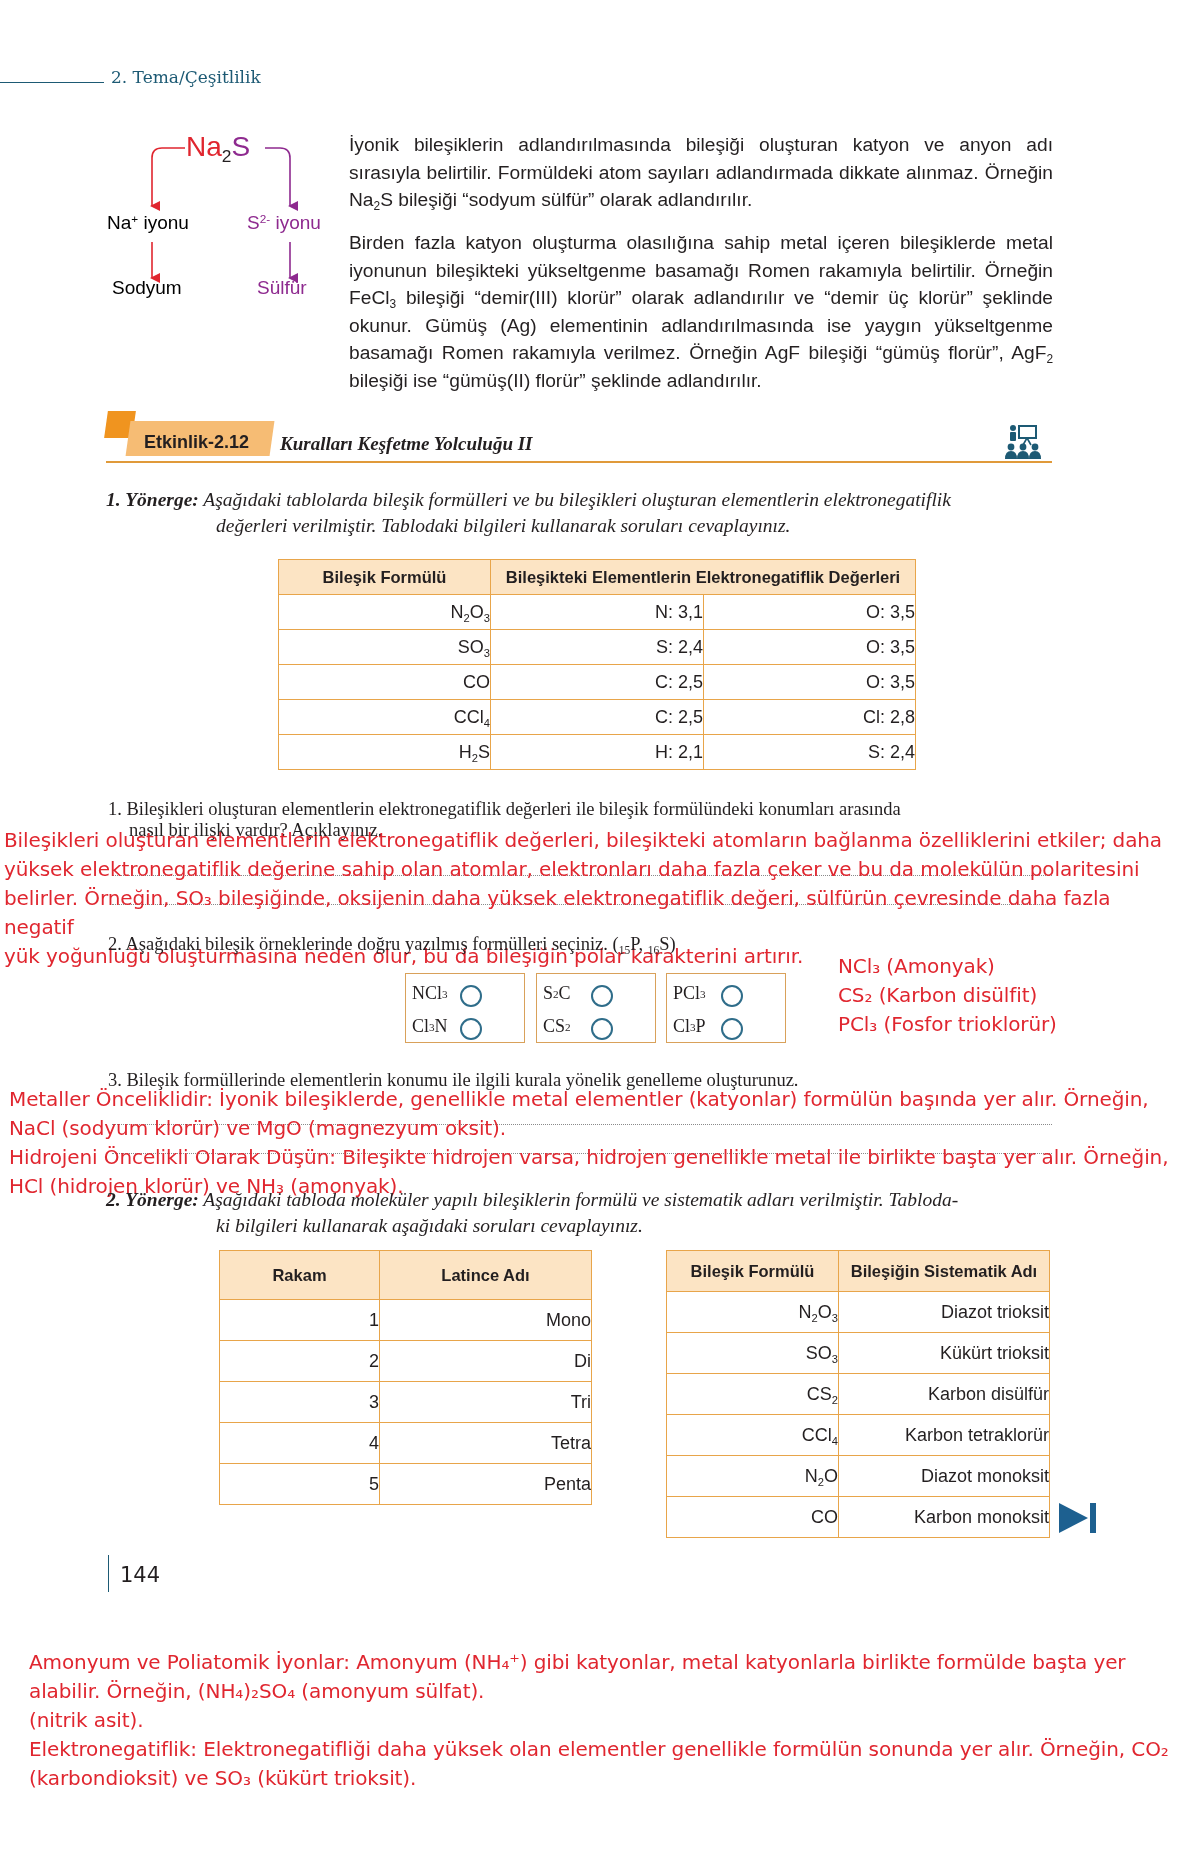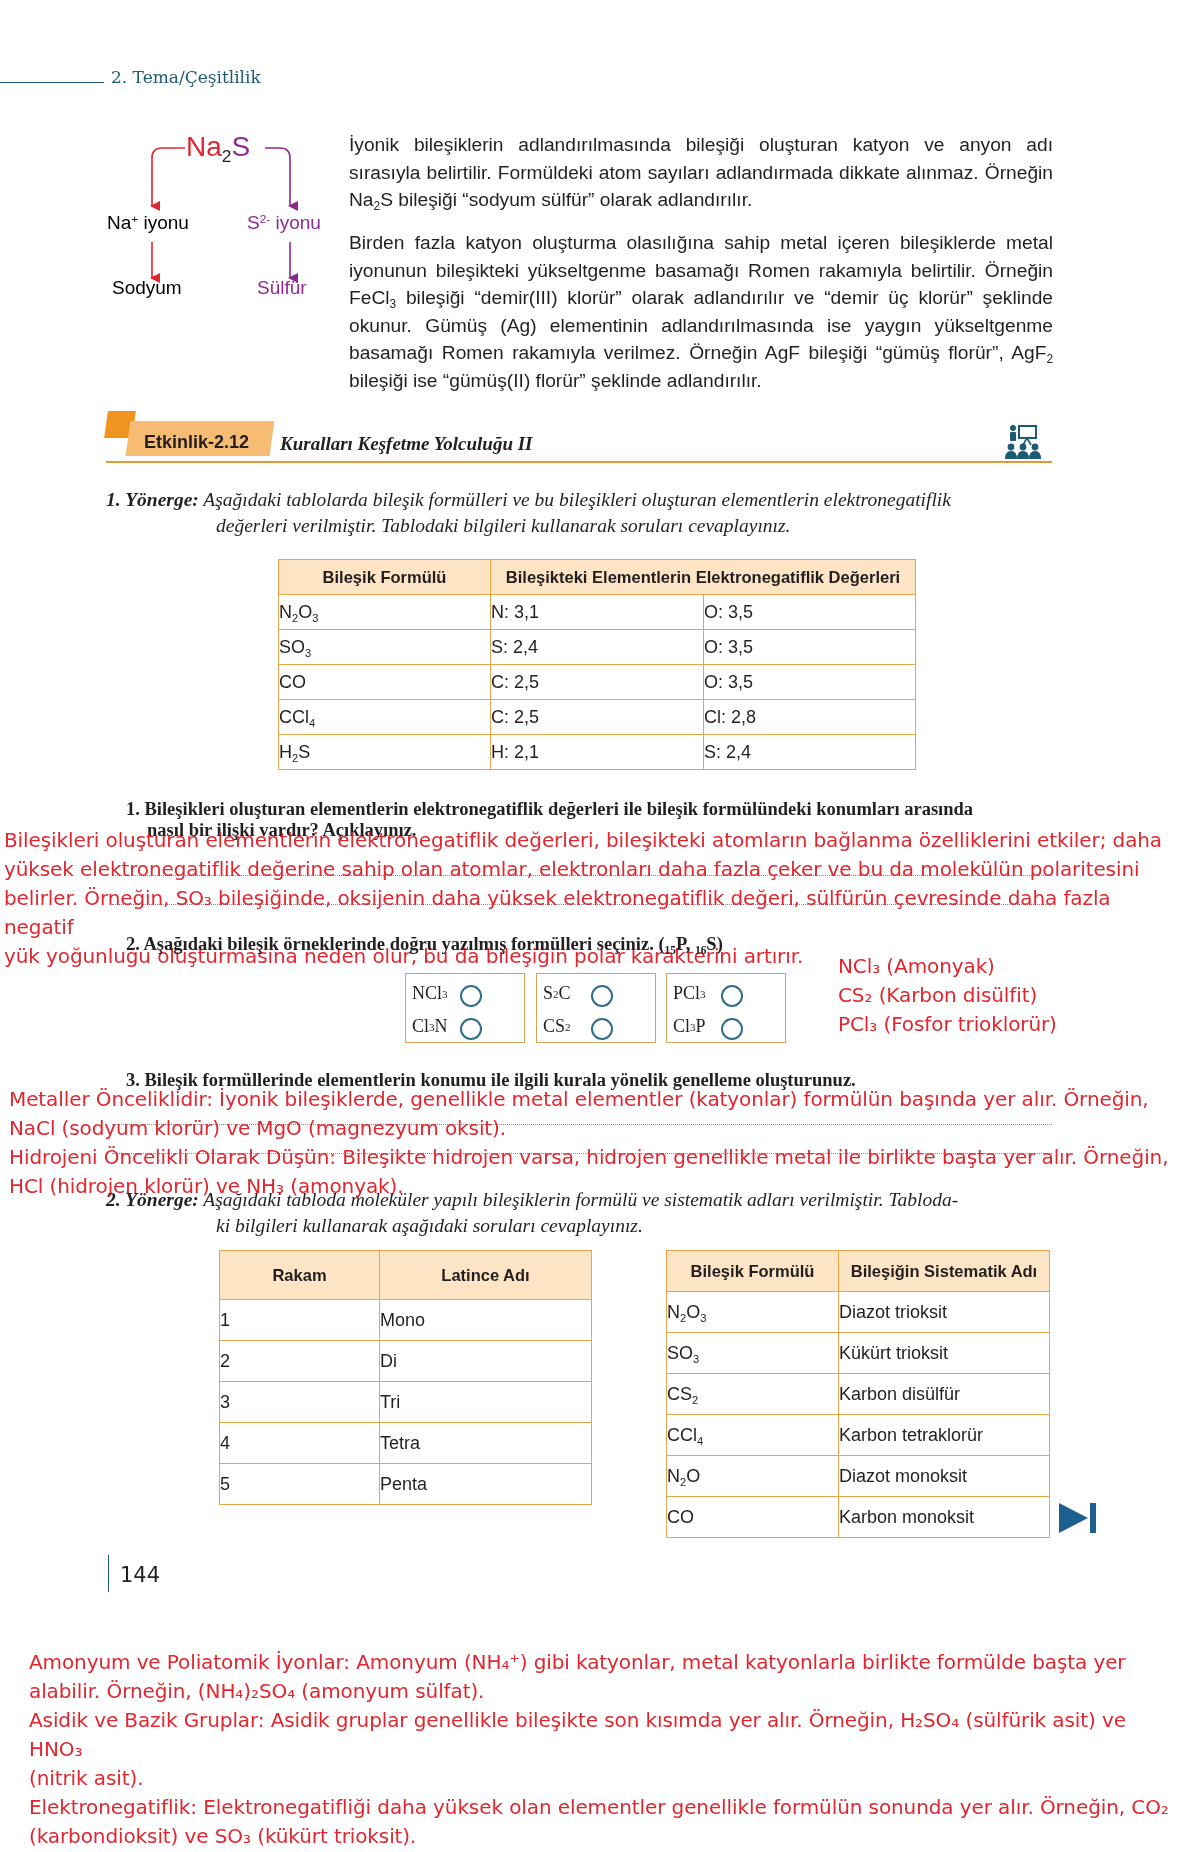--- a/index.html
+++ b/index.html
@@ -30,23 +30,23 @@
   .etk-tab { left:128px; top:421px; width:144px; height:35px; background:#f6bc74; transform:skewX(-8deg); }
   .etk-tab-text { left:144px; top:432px; font-size:18px; font-weight:bold; color:#231f20; }
   .etk-title { left:280px; top:433px; font-size:19px; font-style:italic; font-weight:bold; font-family:"Liberation Serif", serif; }
   .etk-line { left:106px; top:461px; width:946px; height:2px; background:#e09a3a; }
 
   .yon { font-family:"Liberation Serif", serif; font-size:19.5px; line-height:26px; font-style:italic; }
   .yon b { font-style:italic; }
 
   table.tb { border-collapse:collapse; position:absolute; font-family:"Liberation Sans", sans-serif; }
   table.tb th { background:#fce4c4; font-weight:bold; font-size:16.5px; border:1.5px solid #e8a54a; padding:0; }
-  table.tb td { border:1.5px solid #e8a54a; font-size:18px; text-align:left; padding:0;margin-top:40px; }
-
-  .q { font-family:"Liberation Serif", serif; font-weight:bold; font-size:18.5px; line-height:24px;margin-left:18px; }
+  table.tb td { border:1.5px solid #e8a54a; font-size:18px; text-align:right; padding:0;margin-top:40px; }
+
+  .q { font-family:"Liberation Serif", serif; font-weight:normal; font-size:18.5px; line-height:24px; }
 
   .red-ans { font-size:20px; line-height:29px; letter-spacing:-0.1px; }
   .dotline { position:absolute; height:0; border-top:1px dotted #8a8a8a; }
 
   .optbox { position:absolute; width:82px; height:68px; border:1.5px solid #d9a15a; font-family:"Liberation Serif", serif; font-size:18px;padding-left:36px; }
   .optrow { position:absolute; left:6px; display:flex; align-items:center; }
   .radio { position:absolute; width:18px; height:18px; border:2px solid #2f6d8a; border-radius:50%; left:54px; }
 
   .page-line { left:108px; top:1555px; width:1px; height:37px; background:#1d5a74; }
   .page-num { left:120px; top:1563px; font-size:21px; font-family:"DejaVu Sans", sans-serif; color:#231f20; }
@@ -294,17 +294,16 @@
   <path d="M1 2 L30 17 L1 32 Z" fill="#1d6090"></path>
   <rect x="32" y="2" width="6" height="30" fill="#1d6090"></rect>
 </svg>
 
 <div class="abs page-line"></div>
 <div class="abs page-num">144</div>
 
 <div class="abs red red-ans" style="left:29px;top:1648px;width:1150px">
   <div>Amonyum ve Poliatomik İyonlar: Amonyum (NH₄⁺) gibi katyonlar, metal katyonlarla birlikte formülde başta yer</div>
   <div>alabilir. Örneğin, (NH₄)₂SO₄ (amonyum sülfat).</div>
-  <div>Asidik ve Bazik Gruplar: Asidik gruplar genellikle bileşikte son kısımda yer alır. Örneğin, H₂SO₄ (sülfürik asit) ve HNO₃</div>
   <div>(nitrik asit).</div>
   <div>Elektronegatiflik: Elektronegatifliği daha yüksek olan elementler genellikle formülün sonunda yer alır. Örneğin, CO₂</div>
   <div>(karbondioksit) ve SO₃ (kükürt trioksit).</div>
 </div>
 
 </body></html>

